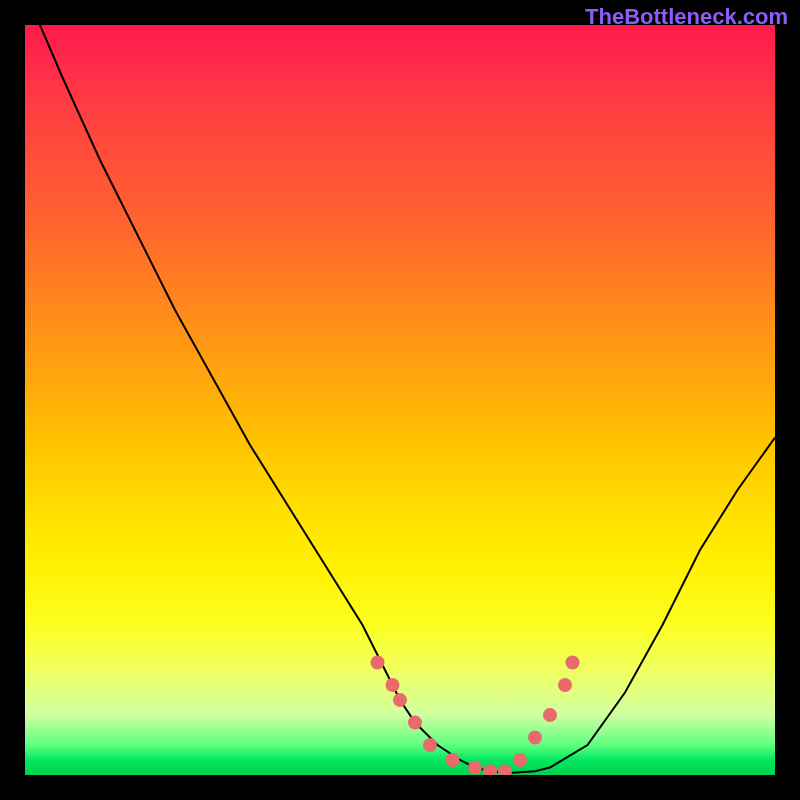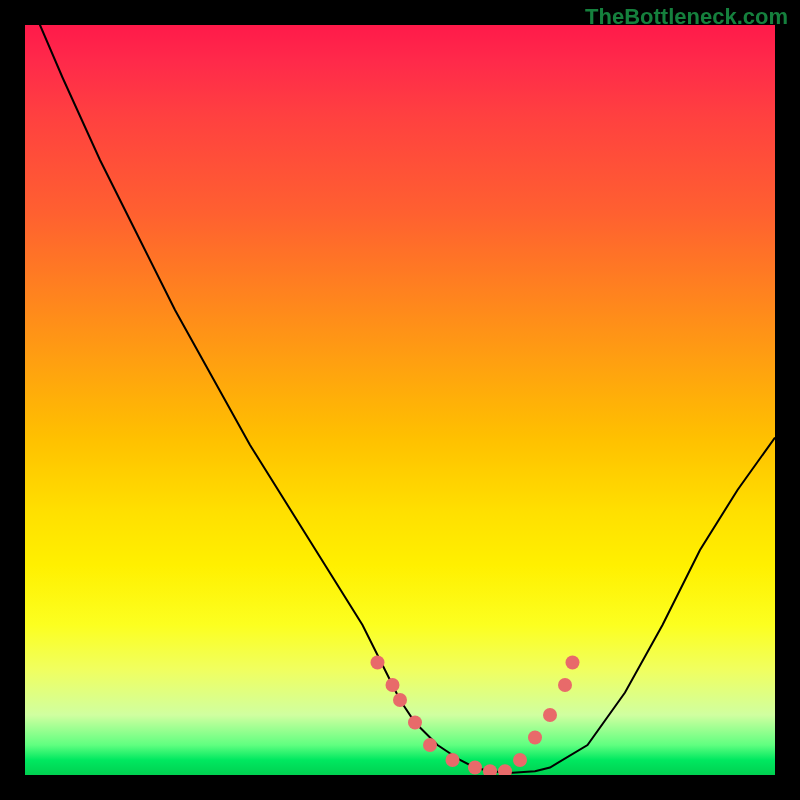--- a/index.html
+++ b/index.html
@@ -7,21 +7,21 @@
     width: 800px;
     height: 800px;
     background: #000;
     position: relative;
     font-family: Arial, sans-serif;
   }
   .watermark {
     position: absolute;
     top: 4px;
     right: 12px;
-    color: #15803d;
+    color: #8b5cf6;
     font-size: 22px;
     font-weight: bold;
     z-index: 10;
   }
   .plot-area {
     position: absolute;
     left: 25px;
     top: 25px;
     width: 750px;
     height: 750px;

